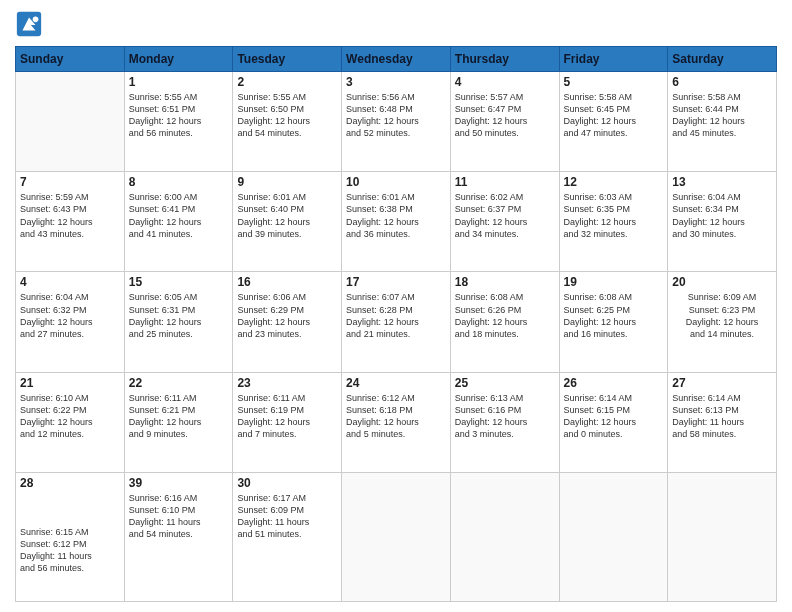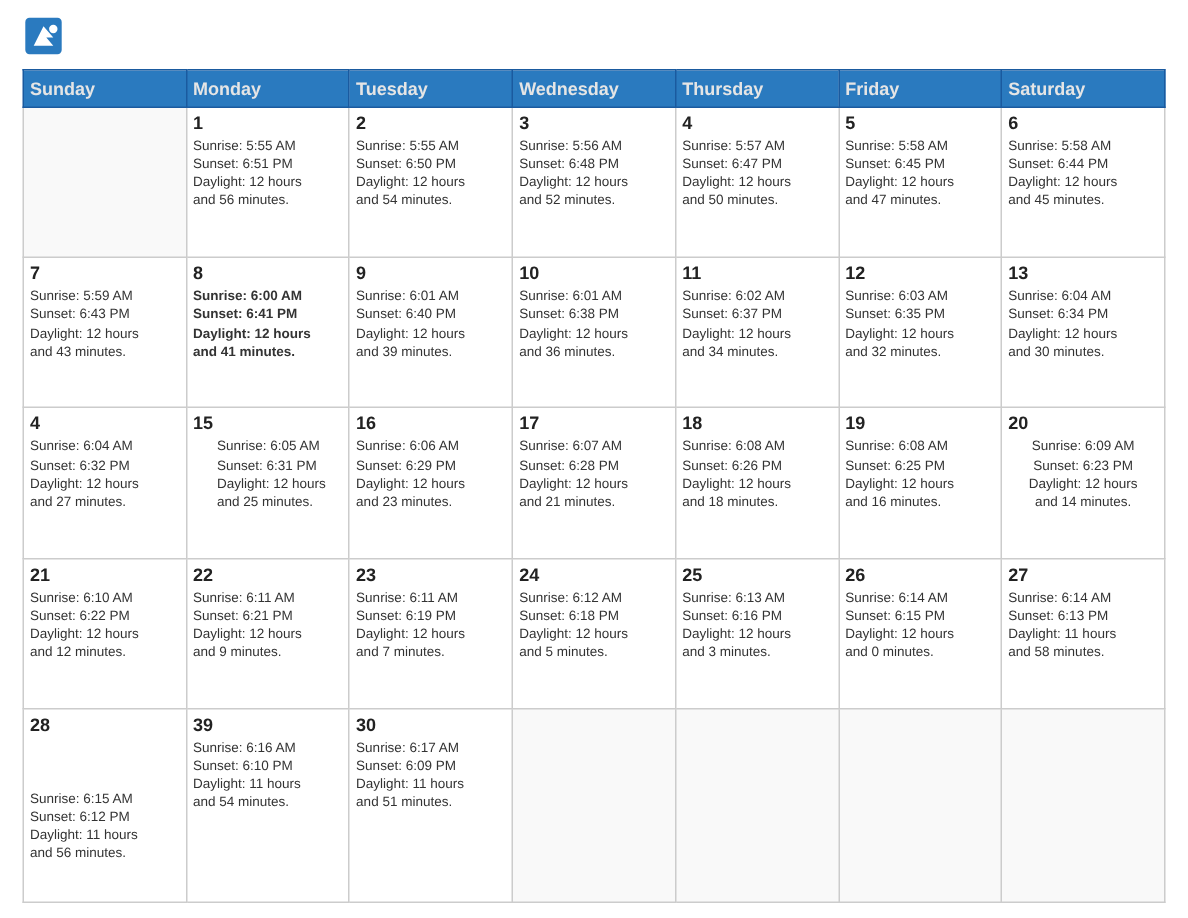--- a/index.html
+++ b/index.html
@@ -55,21 +55,21 @@
     }
     .calendar {
       flex: 1;
       border: 1px solid #ccc;
       border-collapse: collapse;
       width: 100%;
       table-layout: fixed;
     }
     .calendar th {
       background-color: #2a7abf;
-      color: #e5e5e5;
+      color: #0f172a;
       font-size: 12px;
       font-weight: bold;
       padding: 5px 4px;
       text-align: left;
       border: 1px solid #1a5a9f;
     }
     .calendar td {
       border: 1px solid #ccc;
       vertical-align: top;
       padding: 3px 4px;
@@ -176,21 +176,21 @@
         <tr>
           <td>
             <span class="day-number">7</span>
             <div class="day-info" style="white-space: pre-line;">Sunrise: 5:59 AM
 Sunset: 6:43 PM
 Daylight: 12 hours
 and 43 minutes.</div>
           </td>
           <td>
             <span class="day-number">8</span>
-            <div class="day-info" style="white-space: pre-line; font-weight: bold;">Sunrise: 6:00 AM
+            <div class="day-info" style="white-space: pre-line;">Sunrise: 6:00 AM
 Sunset: 6:41 PM
 Daylight: 12 hours
 and 41 minutes.</div>
           </td>
           <td>
             <span class="day-number">9</span>
             <div class="day-info" style="white-space: pre-line;">Sunrise: 6:01 AM
 Sunset: 6:40 PM
 Daylight: 12 hours
 and 39 minutes.</div>
@@ -227,21 +227,21 @@
         <tr>
           <td>
             <span class="day-number">4</span>
             <div class="day-info" style="white-space: pre-line;">Sunrise: 6:04 AM
 Sunset: 6:32 PM
 Daylight: 12 hours
 and 27 minutes.</div>
           </td>
           <td>
             <span class="day-number">15</span>
-            <div class="day-info" style="white-space: pre-line; margin-left: 16px;">Sunrise: 6:05 AM
+            <div class="day-info" style="white-space: pre-line;">Sunrise: 6:05 AM
 Sunset: 6:31 PM
 Daylight: 12 hours
 and 25 minutes.</div>
           </td>
           <td>
             <span class="day-number">16</span>
             <div class="day-info" style="white-space: pre-line;">Sunrise: 6:06 AM
 Sunset: 6:29 PM
 Daylight: 12 hours
 and 23 minutes.</div>

